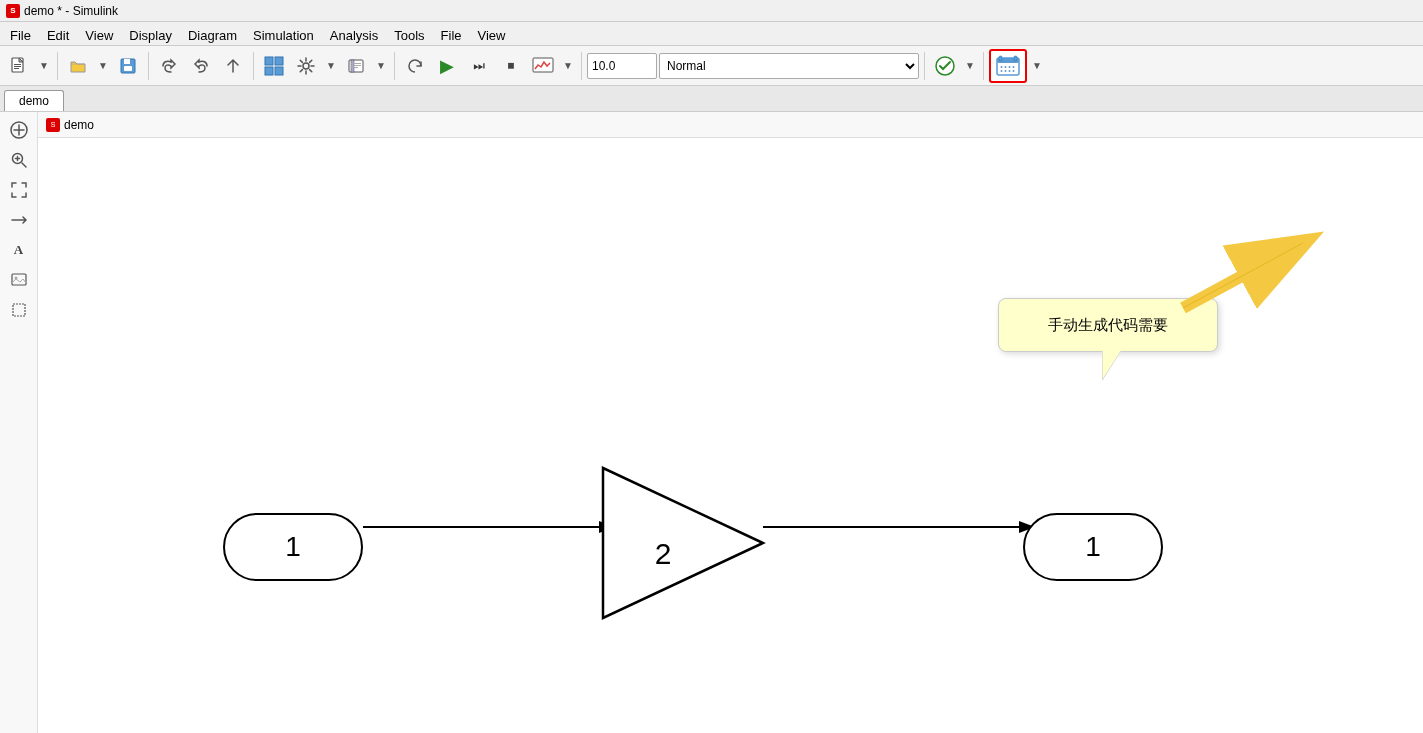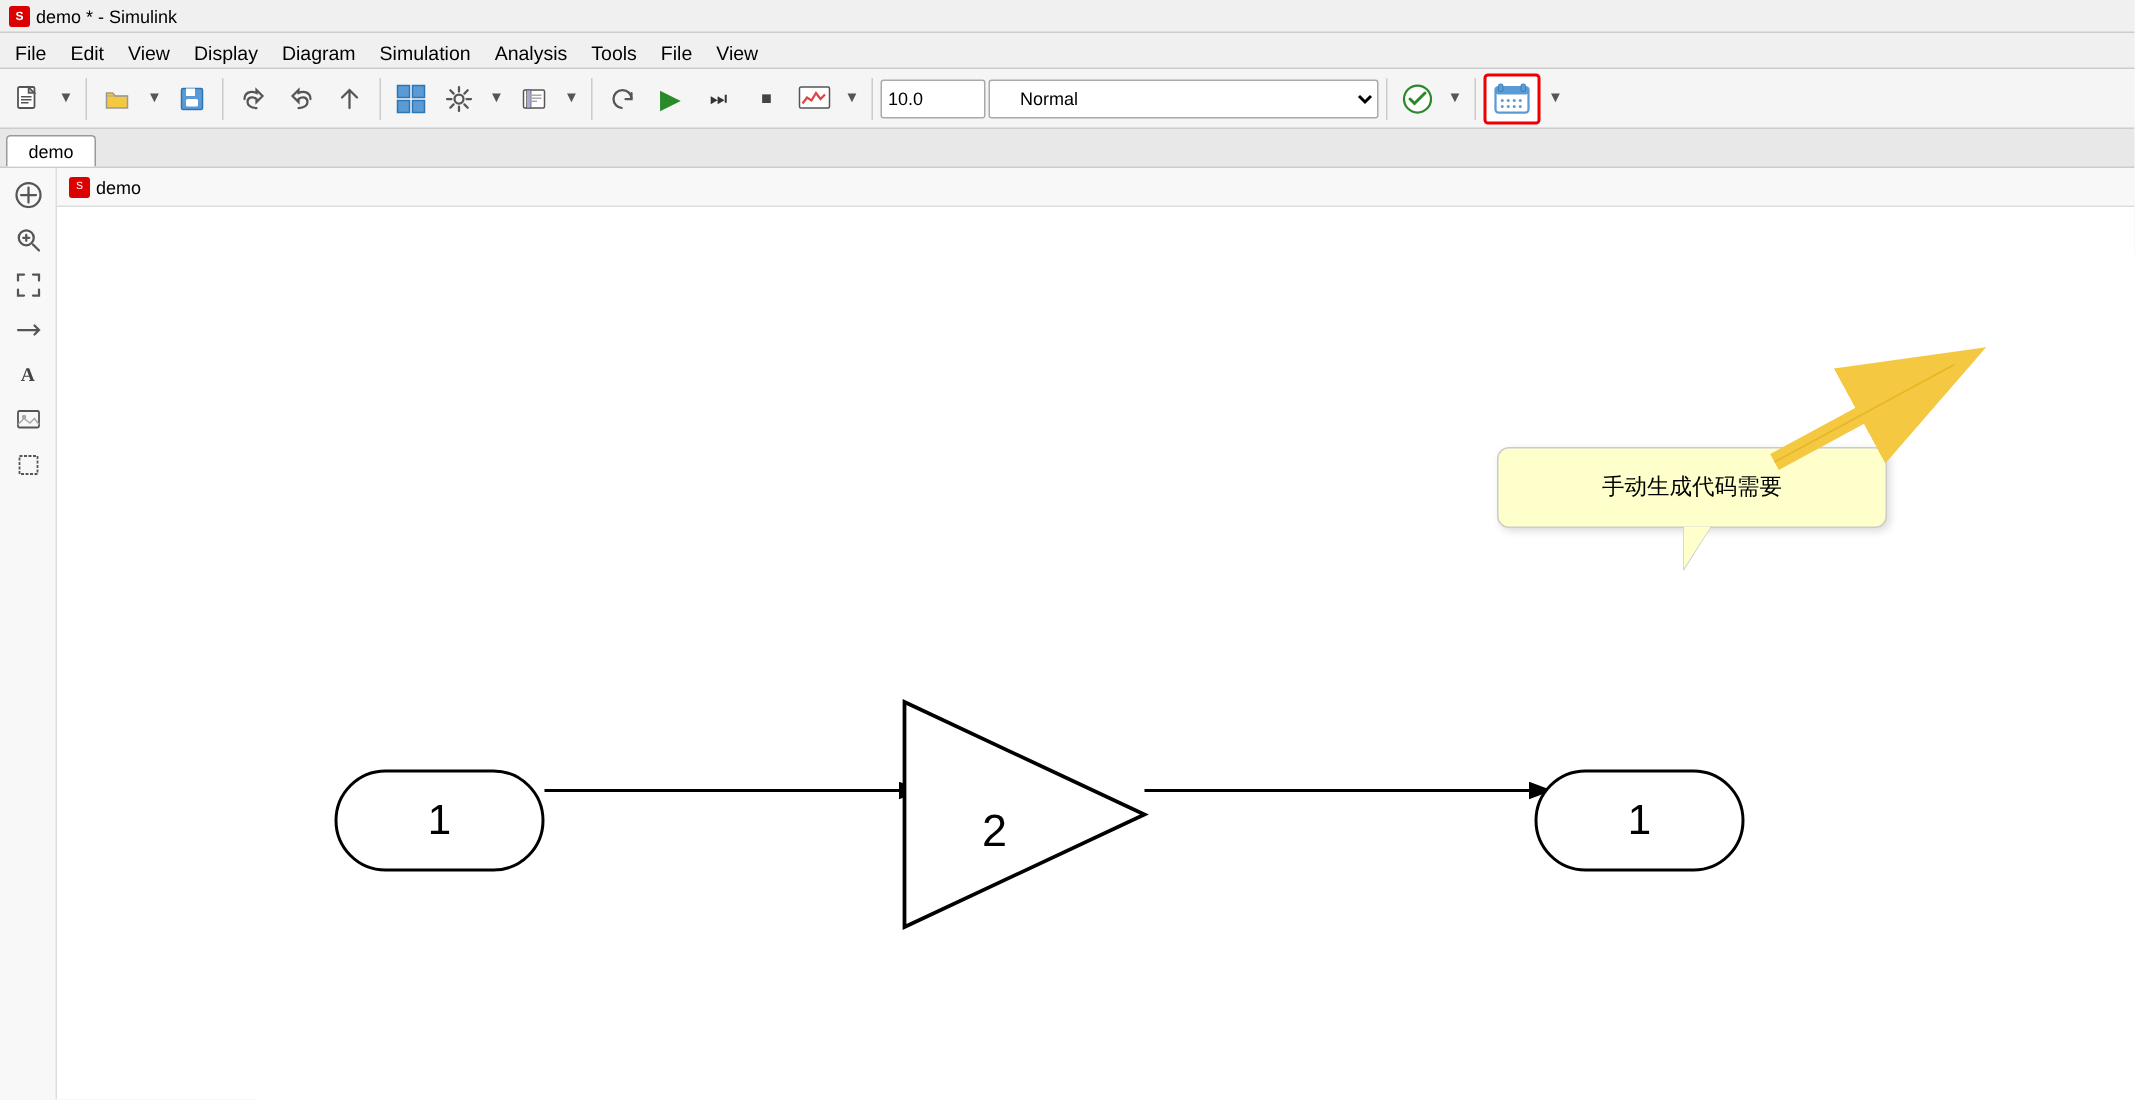--- a/index.html
+++ b/index.html
@@ -60,21 +60,21 @@
     }
     .tb-sep {
       width: 1px; height: 28px; background: #ccc; margin: 0 3px;
     }
     .tb-input {
       height: 26px; width: 70px; border: 1px solid #aaa; border-radius: 2px;
       font-size: 12px; padding: 0 4px;
     }
     .tb-select {
       height: 26px; width: 260px; border: 1px solid #aaa; border-radius: 2px;
-      font-size: 12px; padding: 0 16px; background: white;
+      font-size: 12px; padding: 0 3px; background: white;
     }
     .tb-btn-highlighted {
       border: 2px solid #e00 !important;
       background: #fff;
       border-radius: 3px;
     }
 
     
     #tab-bar {
       background: #e8e8e8;
@@ -169,21 +169,21 @@
     
     #callout {
       position: absolute;
       background: #ffffcc;
       border: 1.5px solid #ccc;
       border-radius: 8px;
       padding: 14px 18px;
       font-size: 15px;
       line-height: 1.6;
       text-align: center;
-      width: 260px;
+      width: 220px;
       box-shadow: 2px 2px 6px rgba(0,0,0,0.15);
     }
     #callout::after {
       content: '';
       position: absolute;
       bottom: -28px;
       left: 50%;
       transform: translateX(-30%);
       border-width: 28px 18px 0 0;
       border-style: solid;

